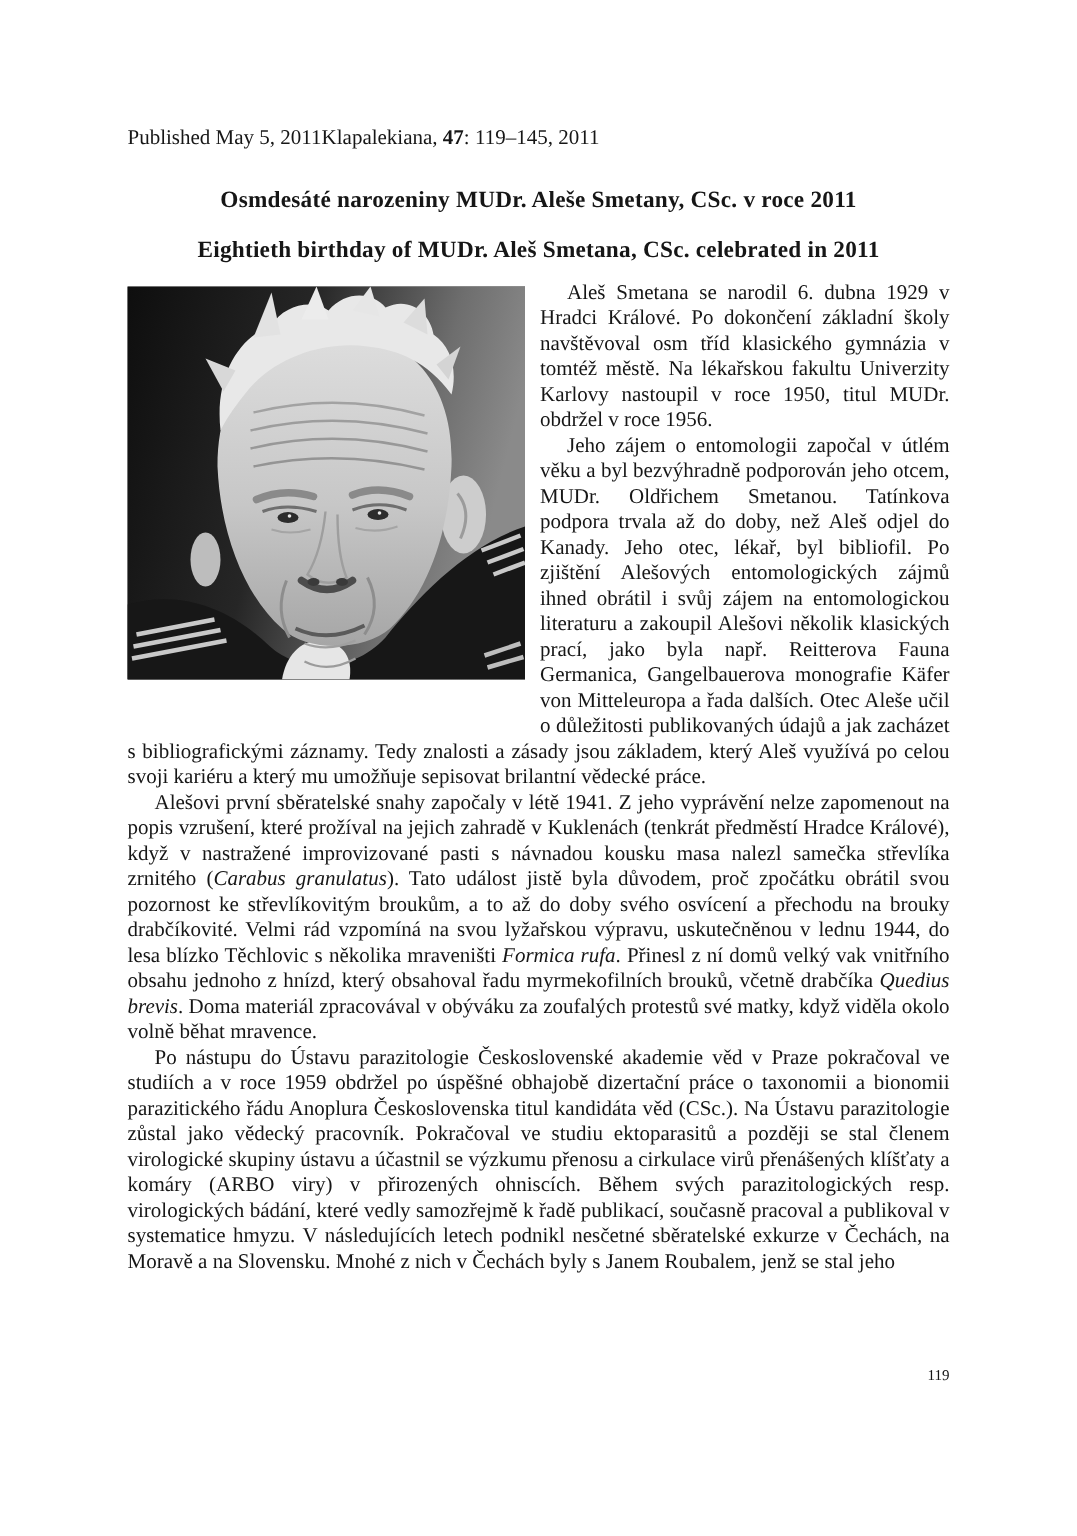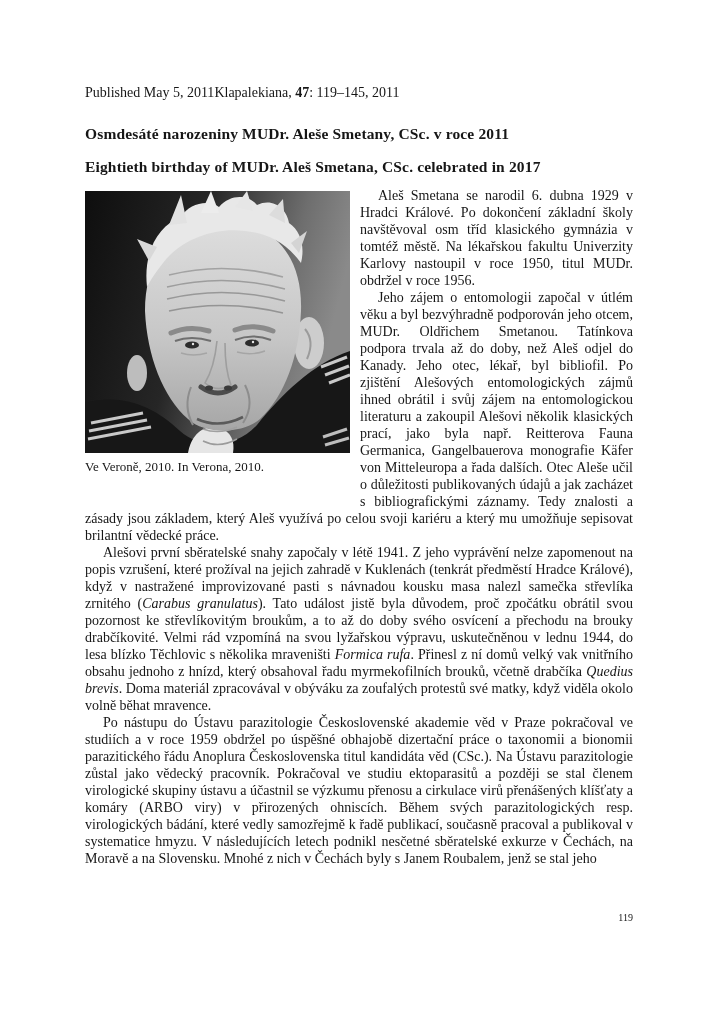--- a/index.html
+++ b/index.html
@@ -8,21 +8,21 @@
     font-family:"Liberation Serif","DejaVu Serif",serif;
     position:relative;overflow:hidden;
   }
   .sheet{padding:84px 85px 0 85px;position:relative;height:940px;box-sizing:border-box;}
   
   .hdr{display:flex;justify-content:flex-start;align-items:flex-start;
        font-size:14px;line-height:17px;}
   .hdr-right{text-align:right;}
   .jline{display:block;}
   
-  h1,h2{font-size:15.5px;font-weight:bold;text-align:left;letter-spacing:.01em;}
+  h1,h2{font-size:15.5px;font-weight:bold;text-align:center;letter-spacing:.01em;}
   h1{margin:24px 0 0 0;}
   h2{margin:15px 0 0 0;}
   
   .article{margin-top:11px;font-size:14px;line-height:17px;text-align:justify;}
   .article p{margin:0;text-indent:18px;}
   .sp{font-style:italic;}
   
   figure{float:left;width:265px;margin:4px 10px 34px 0;padding:0;}
   figure svg{display:block;background:#222;}
   figcaption{font-size:13px;line-height:15px;margin-top:6px;text-align:left;text-indent:0;}
@@ -35,21 +35,21 @@
 <div class="sheet">
 
   <div class="hdr">
     <span>Published May 5, 2011</span>
     <span class="hdr-right">
       <span class="jline"><span>Klapalekiana, </span><b>47</b><span>: 119–145, 2011</span></span>
     </span>
   </div>
 
   <h1>Osmdesáté narozeniny MUDr. Aleše Smetany, CSc. v roce 2011</h1>
-  <h2>Eightieth birthday of MUDr. Aleš Smetana, CSc. celebrated in 2017</h2>
+  <h2>Eightieth birthday of MUDr. Aleš Smetana, CSc. celebrated in 2011</h2>
 
   <div class="article">
 
     <figure>
       <svg viewBox="0 0 265 262" width="265" height="262" xmlns="http://www.w3.org/2000/svg" role="img">
         <defs>
           <linearGradient id="bgG" x1="0" y1="0" x2="1" y2="0.25">
             <stop offset="0" stop-color="#0e0e0e"></stop>
             <stop offset="0.45" stop-color="#262626"></stop>
             <stop offset="0.8" stop-color="#6e6e6e"></stop>
@@ -100,21 +100,20 @@
         <path d="M132,150 C130,170 126,182 120,192 Q132,202 146,194 C142,184 140,168 140,152" stroke="#9e9e9e" stroke-width="1.6" fill="none"></path>
         <path d="M116,196 Q133,208 150,196" stroke="#4c4c4c" stroke-width="5" fill="none" stroke-linecap="round"></path>
         <ellipse cx="124" cy="197" rx="4" ry="2.6" fill="#3a3a3a"></ellipse>
         <ellipse cx="143" cy="197" rx="4" ry="2.6" fill="#3a3a3a"></ellipse>
         <path d="M106,196 Q98,216 108,234" stroke="#8d8d8d" stroke-width="2" fill="none"></path>
         <path d="M160,194 Q170,214 158,232" stroke="#8d8d8d" stroke-width="2" fill="none"></path>
         <path d="M112,228 Q134,238 158,226" stroke="#5a5a5a" stroke-width="2.6" fill="none"></path>
         <path d="M118,238 Q134,244 152,236" stroke="#a0a0a0" stroke-width="1.6" fill="none"></path>
         <path d="M118,250 Q134,258 152,248" stroke="#9b9b9b" stroke-width="1.5" fill="none"></path>
       </svg>
-      <figcaption>Ve Veroně, 2010. In Verona, 2010.</figcaption>
     </figure>
 
     <p>Aleš Smetana se narodil 6. dubna 1929 v Hradci Králové. Po dokončení základní školy navštěvoval osm tříd klasického gymnázia v tomtéž městě. Na lékařskou fakultu Univerzity Karlovy nastoupil v roce 1950, titul MUDr. obdržel v roce 1956.</p>
     <p>Jeho zájem o entomologii započal v útlém věku a byl bezvýhradně podporován jeho otcem, MUDr. Oldřichem Smetanou. Tatínkova podpora trvala až do doby, než Aleš odjel do Kanady. Jeho otec, lékař, byl bibliofil. Po zjištění Alešových entomologických zájmů ihned obrátil i svůj zájem na entomologickou literaturu a zakoupil Alešovi několik klasických prací, jako byla např. Reitterova Fauna Germanica, Gangelbauerova monografie Käfer von Mitteleuropa a řada dalších. Otec Aleše učil o důležitosti publikovaných údajů a jak zacházet s bibliografickými záznamy. Tedy znalosti a zásady jsou základem, který Aleš využívá po celou svoji kariéru a který mu umožňuje sepisovat brilantní vědecké práce.</p>
     <p><span>Alešovi první sběratelské snahy započaly v létě 1941. Z jeho vyprávění nelze zapomenout na popis vzrušení, které prožíval na jejich zahradě v Kuklenách (tenkrát předměstí Hradce Králové), když v nastražené improvizované pasti s návnadou kousku masa nalezl samečka střevlíka zrnitého (</span><span class="sp">Carabus granulatus</span><span>). Tato událost jistě byla důvodem, proč zpočátku obrátil svou pozornost ke střevlíkovitým broukům, a to až do doby svého osvícení a přechodu na brouky drabčíkovité. Velmi rád vzpomíná na svou lyžařskou výpravu, uskutečněnou v lednu 1944, do lesa blízko Těchlovic s několika mraveništi </span><span class="sp">Formica rufa</span><span>. Přinesl z ní domů velký vak vnitřního obsahu jednoho z hnízd, který obsahoval řadu myrmekofilních brouků, včetně drabčíka </span><span class="sp">Quedius brevis</span><span>. Doma materiál zpracovával v obýváku za zoufalých protestů své matky, když viděla okolo volně běhat mravence.</span></p>
     <p>Po nástupu do Ústavu parazitologie Československé akademie věd v Praze pokračoval ve studiích a v roce 1959 obdržel po úspěšné obhajobě dizertační práce o taxonomii a bionomii parazitického řádu Anoplura Československa titul kandidáta věd (CSc.). Na Ústavu parazitologie zůstal jako vědecký pracovník. Pokračoval ve studiu ektoparasitů a později se stal členem virologické skupiny ústavu a účastnil se výzkumu přenosu a cirkulace virů přenášených klíšťaty a komáry (ARBO viry) v přirozených ohniscích. Během svých parazitologických resp. virologických bádání, které vedly samozřejmě k řadě publikací, současně pracoval a publikoval v systematice hmyzu. V následujících letech podnikl nesčetné sběratelské exkurze v Čechách, na Moravě a na Slovensku. Mnohé z nich v Čechách byly s Janem Roubalem, jenž se stal jeho</p>
 
   </div>
 
   <div class="pageno">119</div>

